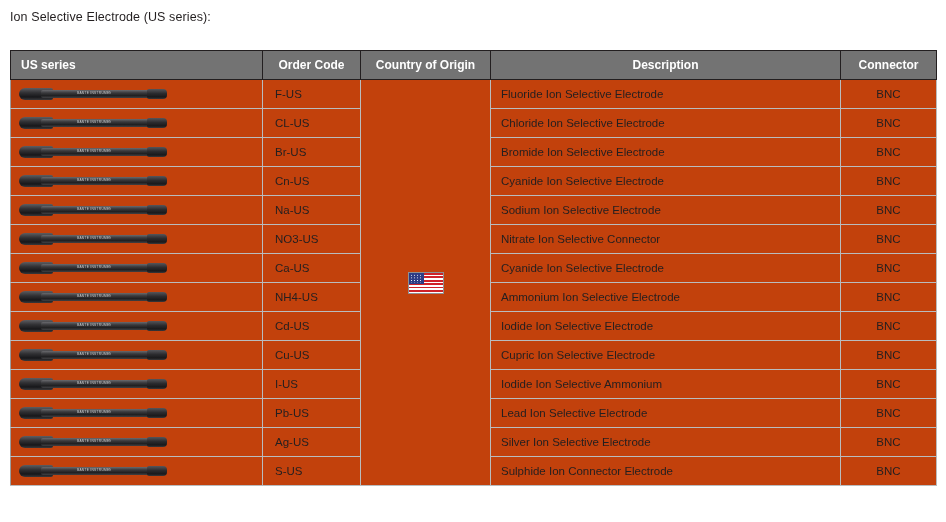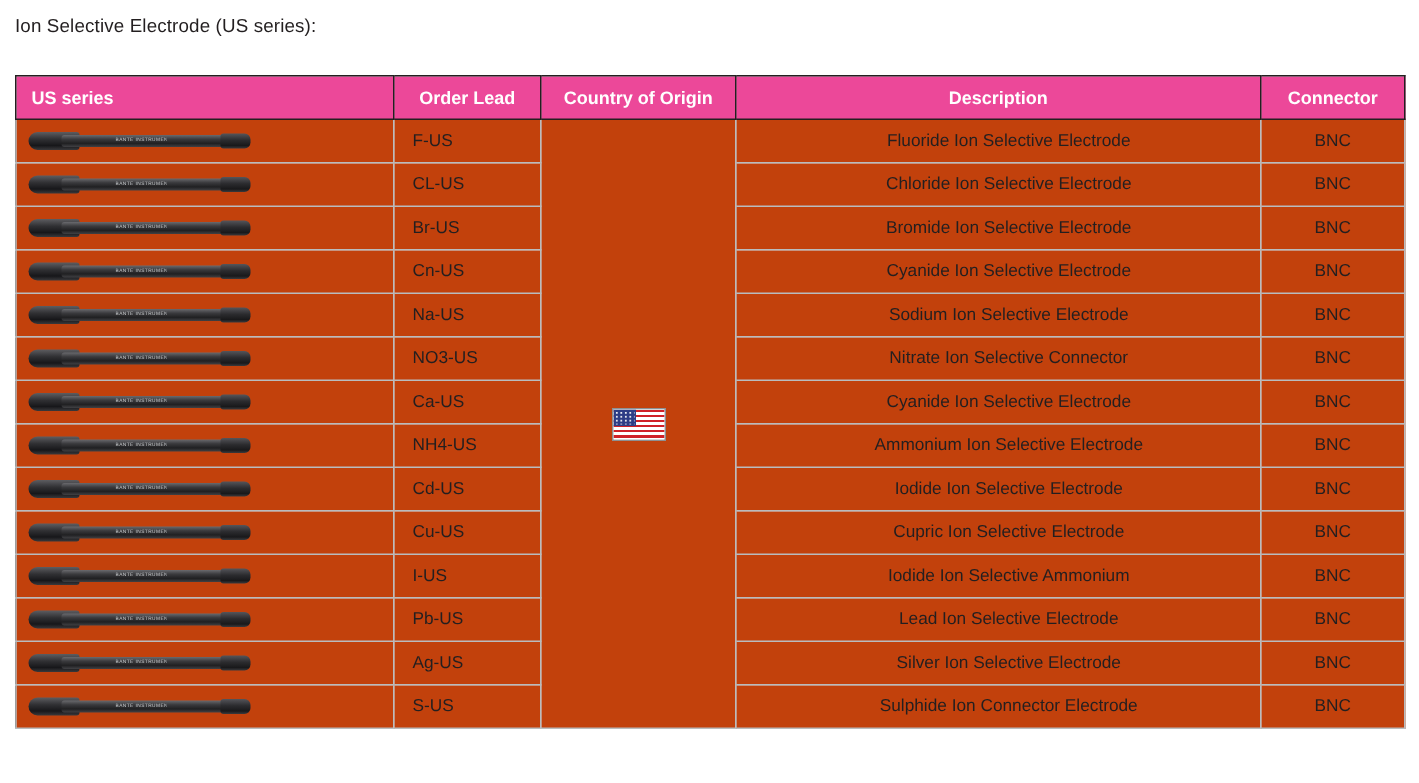--- a/index.html
+++ b/index.html
@@ -40,21 +40,21 @@
     width: 926px;
     font-size: 11.5px;
   }
   table.product-table col.c-img    { width: 252px; }
   table.product-table col.c-order  { width: 98px; }
   table.product-table col.c-origin { width: 130px; }
   table.product-table col.c-desc   { width: 350px; }
   table.product-table col.c-conn   { width: 96px; }
 
   thead th {
-    background: #ec4899;
+    background: #737373;
     color: #ffffff;
     font-weight: bold;
     font-size: 12px;
     height: 28px;
     padding: 0 8px;
     border: 1px solid #231f20;
     text-align: center;
     vertical-align: middle;
   }
   thead th.left {
@@ -74,22 +74,22 @@
     padding: 0;
     text-align: left;
     border-left: 1px solid #9b9ea0;
     border-right: 1px solid #b9bcbe;
   }
   tbody td.order-cell {
     text-align: left;
     padding-left: 12px;
   }
   tbody td.desc-cell {
-    text-align: center;
-    padding-left: 22px;
+    text-align: left;
+    padding-left: 10px;
   }
   tbody td.conn-cell {
     text-align: center;
   }
   tbody td.origin-cell {
     text-align: center;
     vertical-align: middle;
     padding: 0;
   }
 
@@ -196,21 +196,21 @@
       <colgroup>
         <col class="c-img">
         <col class="c-order">
         <col class="c-origin">
         <col class="c-desc">
         <col class="c-conn">
       </colgroup>
       <thead>
         <tr>
           <th class="left">US series</th>
-          <th>Order Lead</th>
+          <th>Order Code</th>
           <th>Country of Origin</th>
           <th>Description</th>
           <th>Connector</th>
         </tr>
       </thead>
       <tbody>
 
         <tr>
           <td class="img-cell">
             <div class="electrode">

